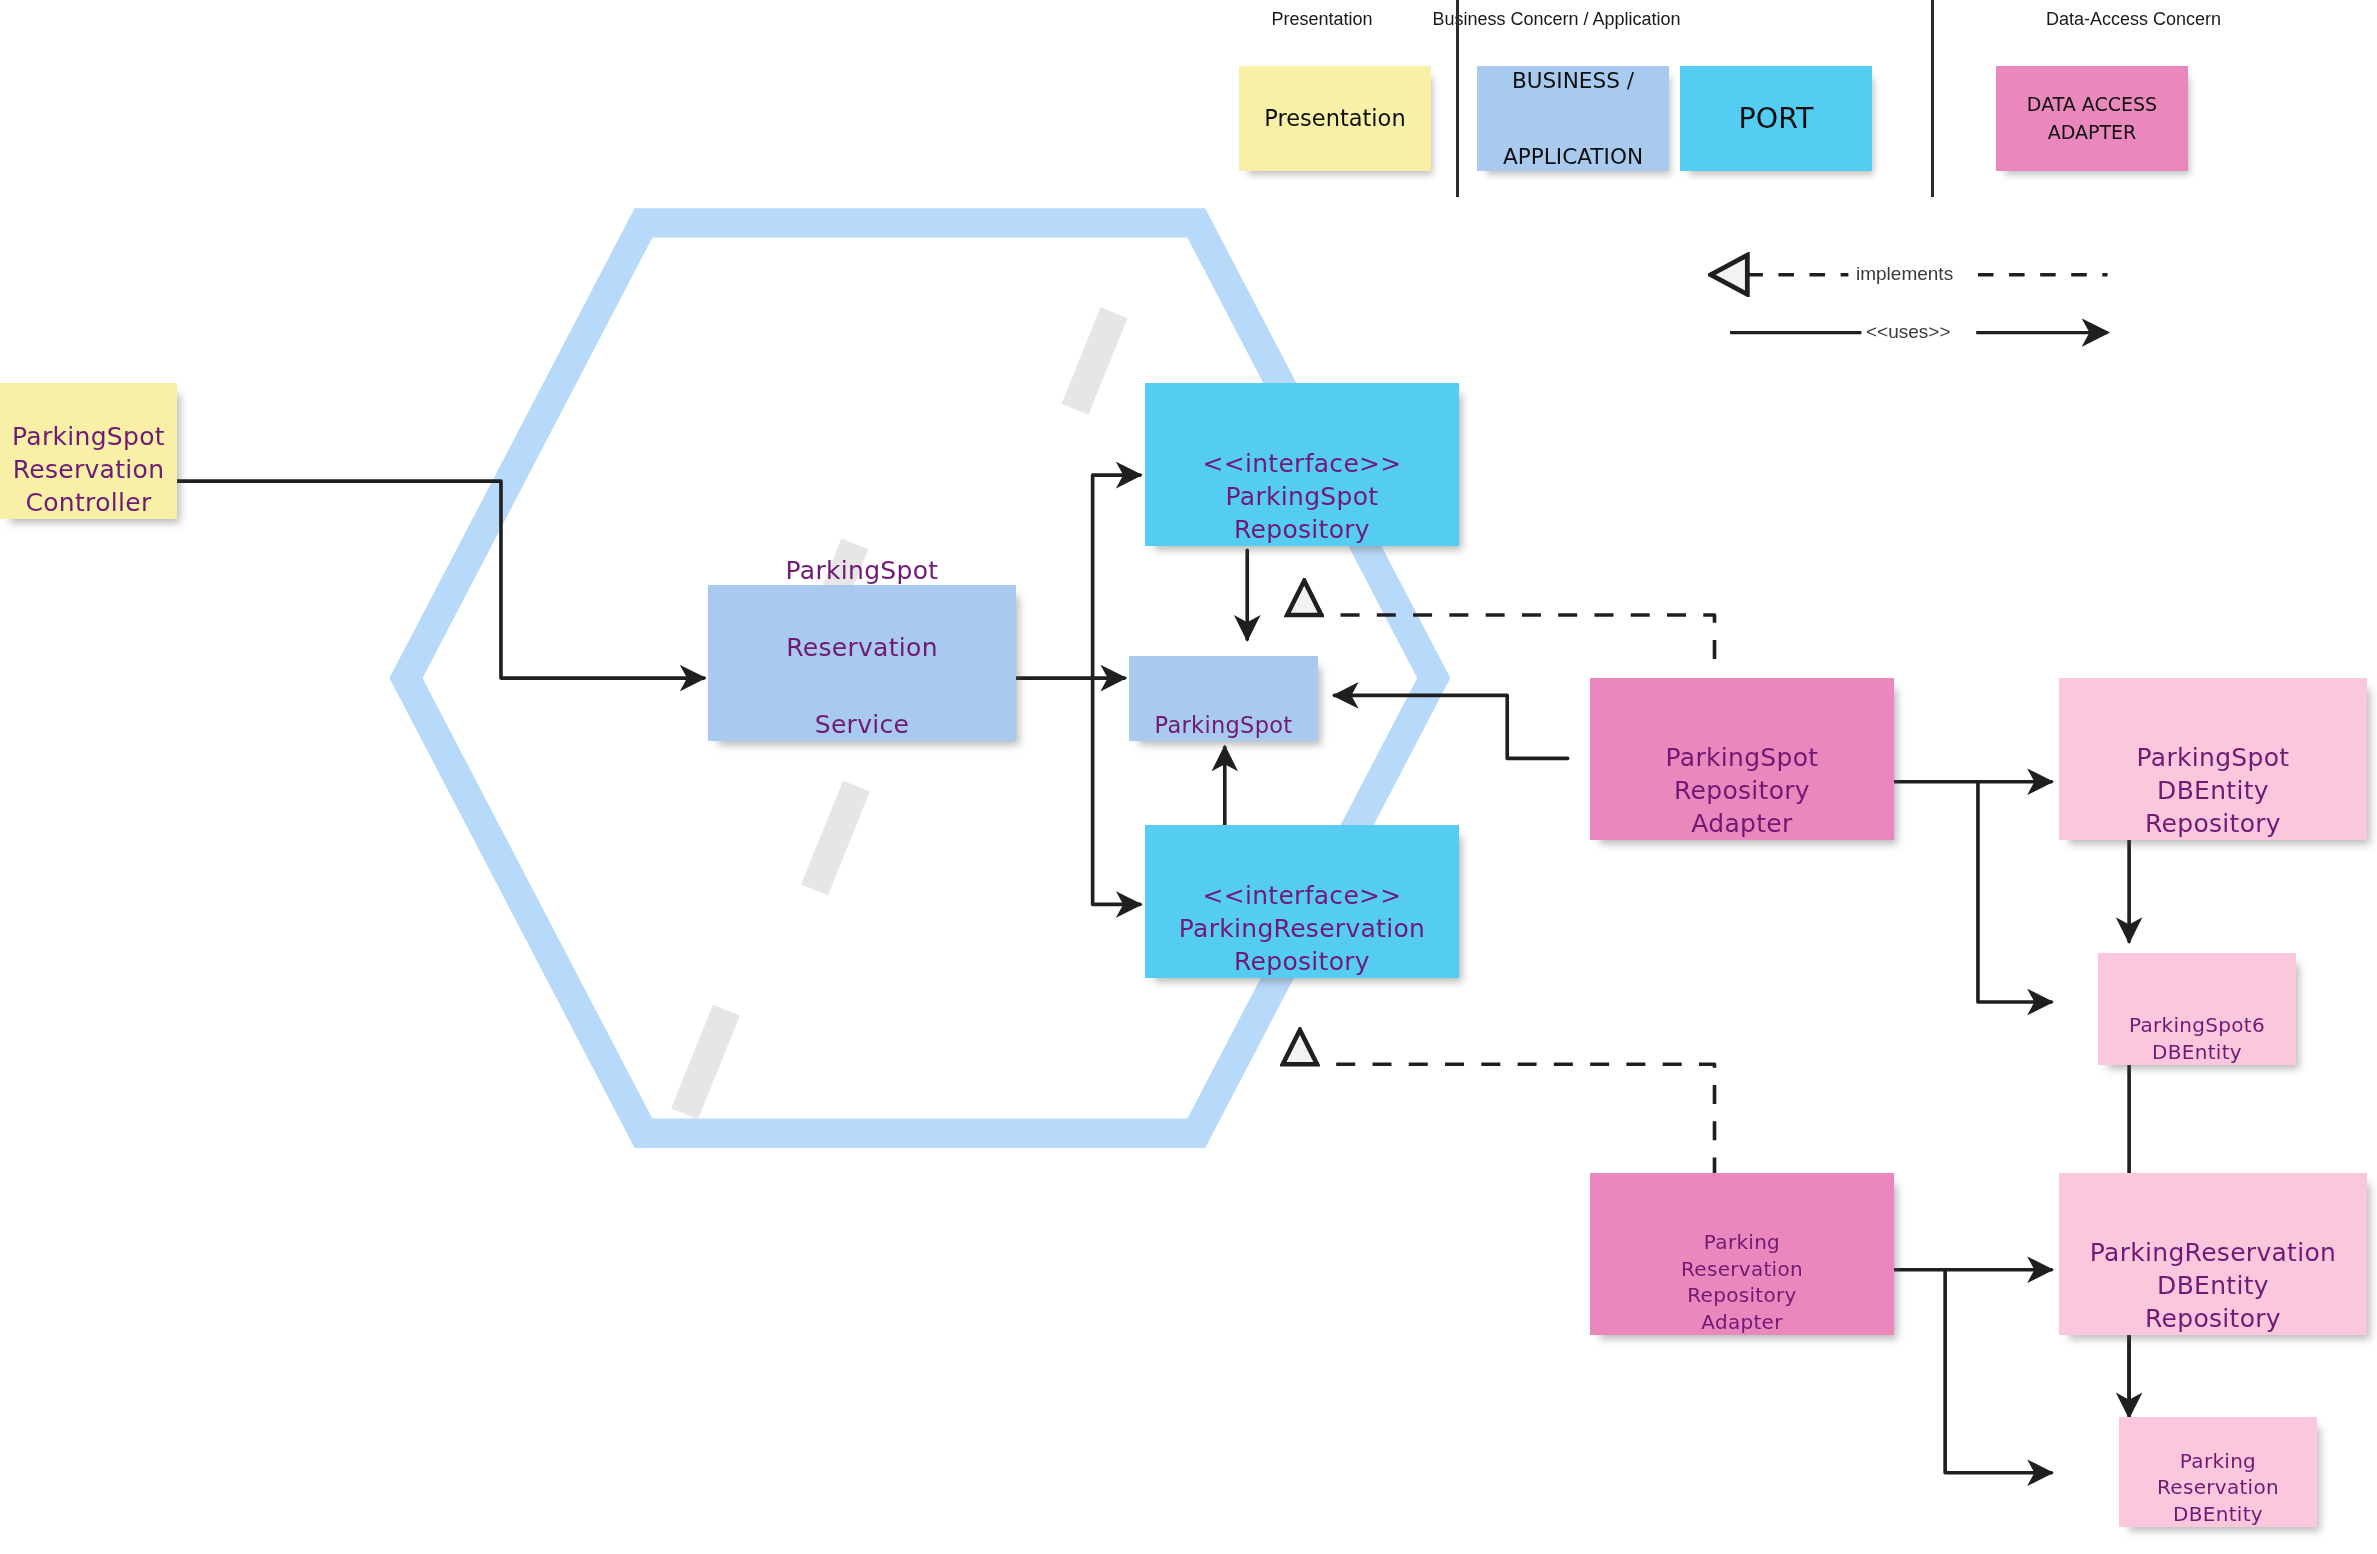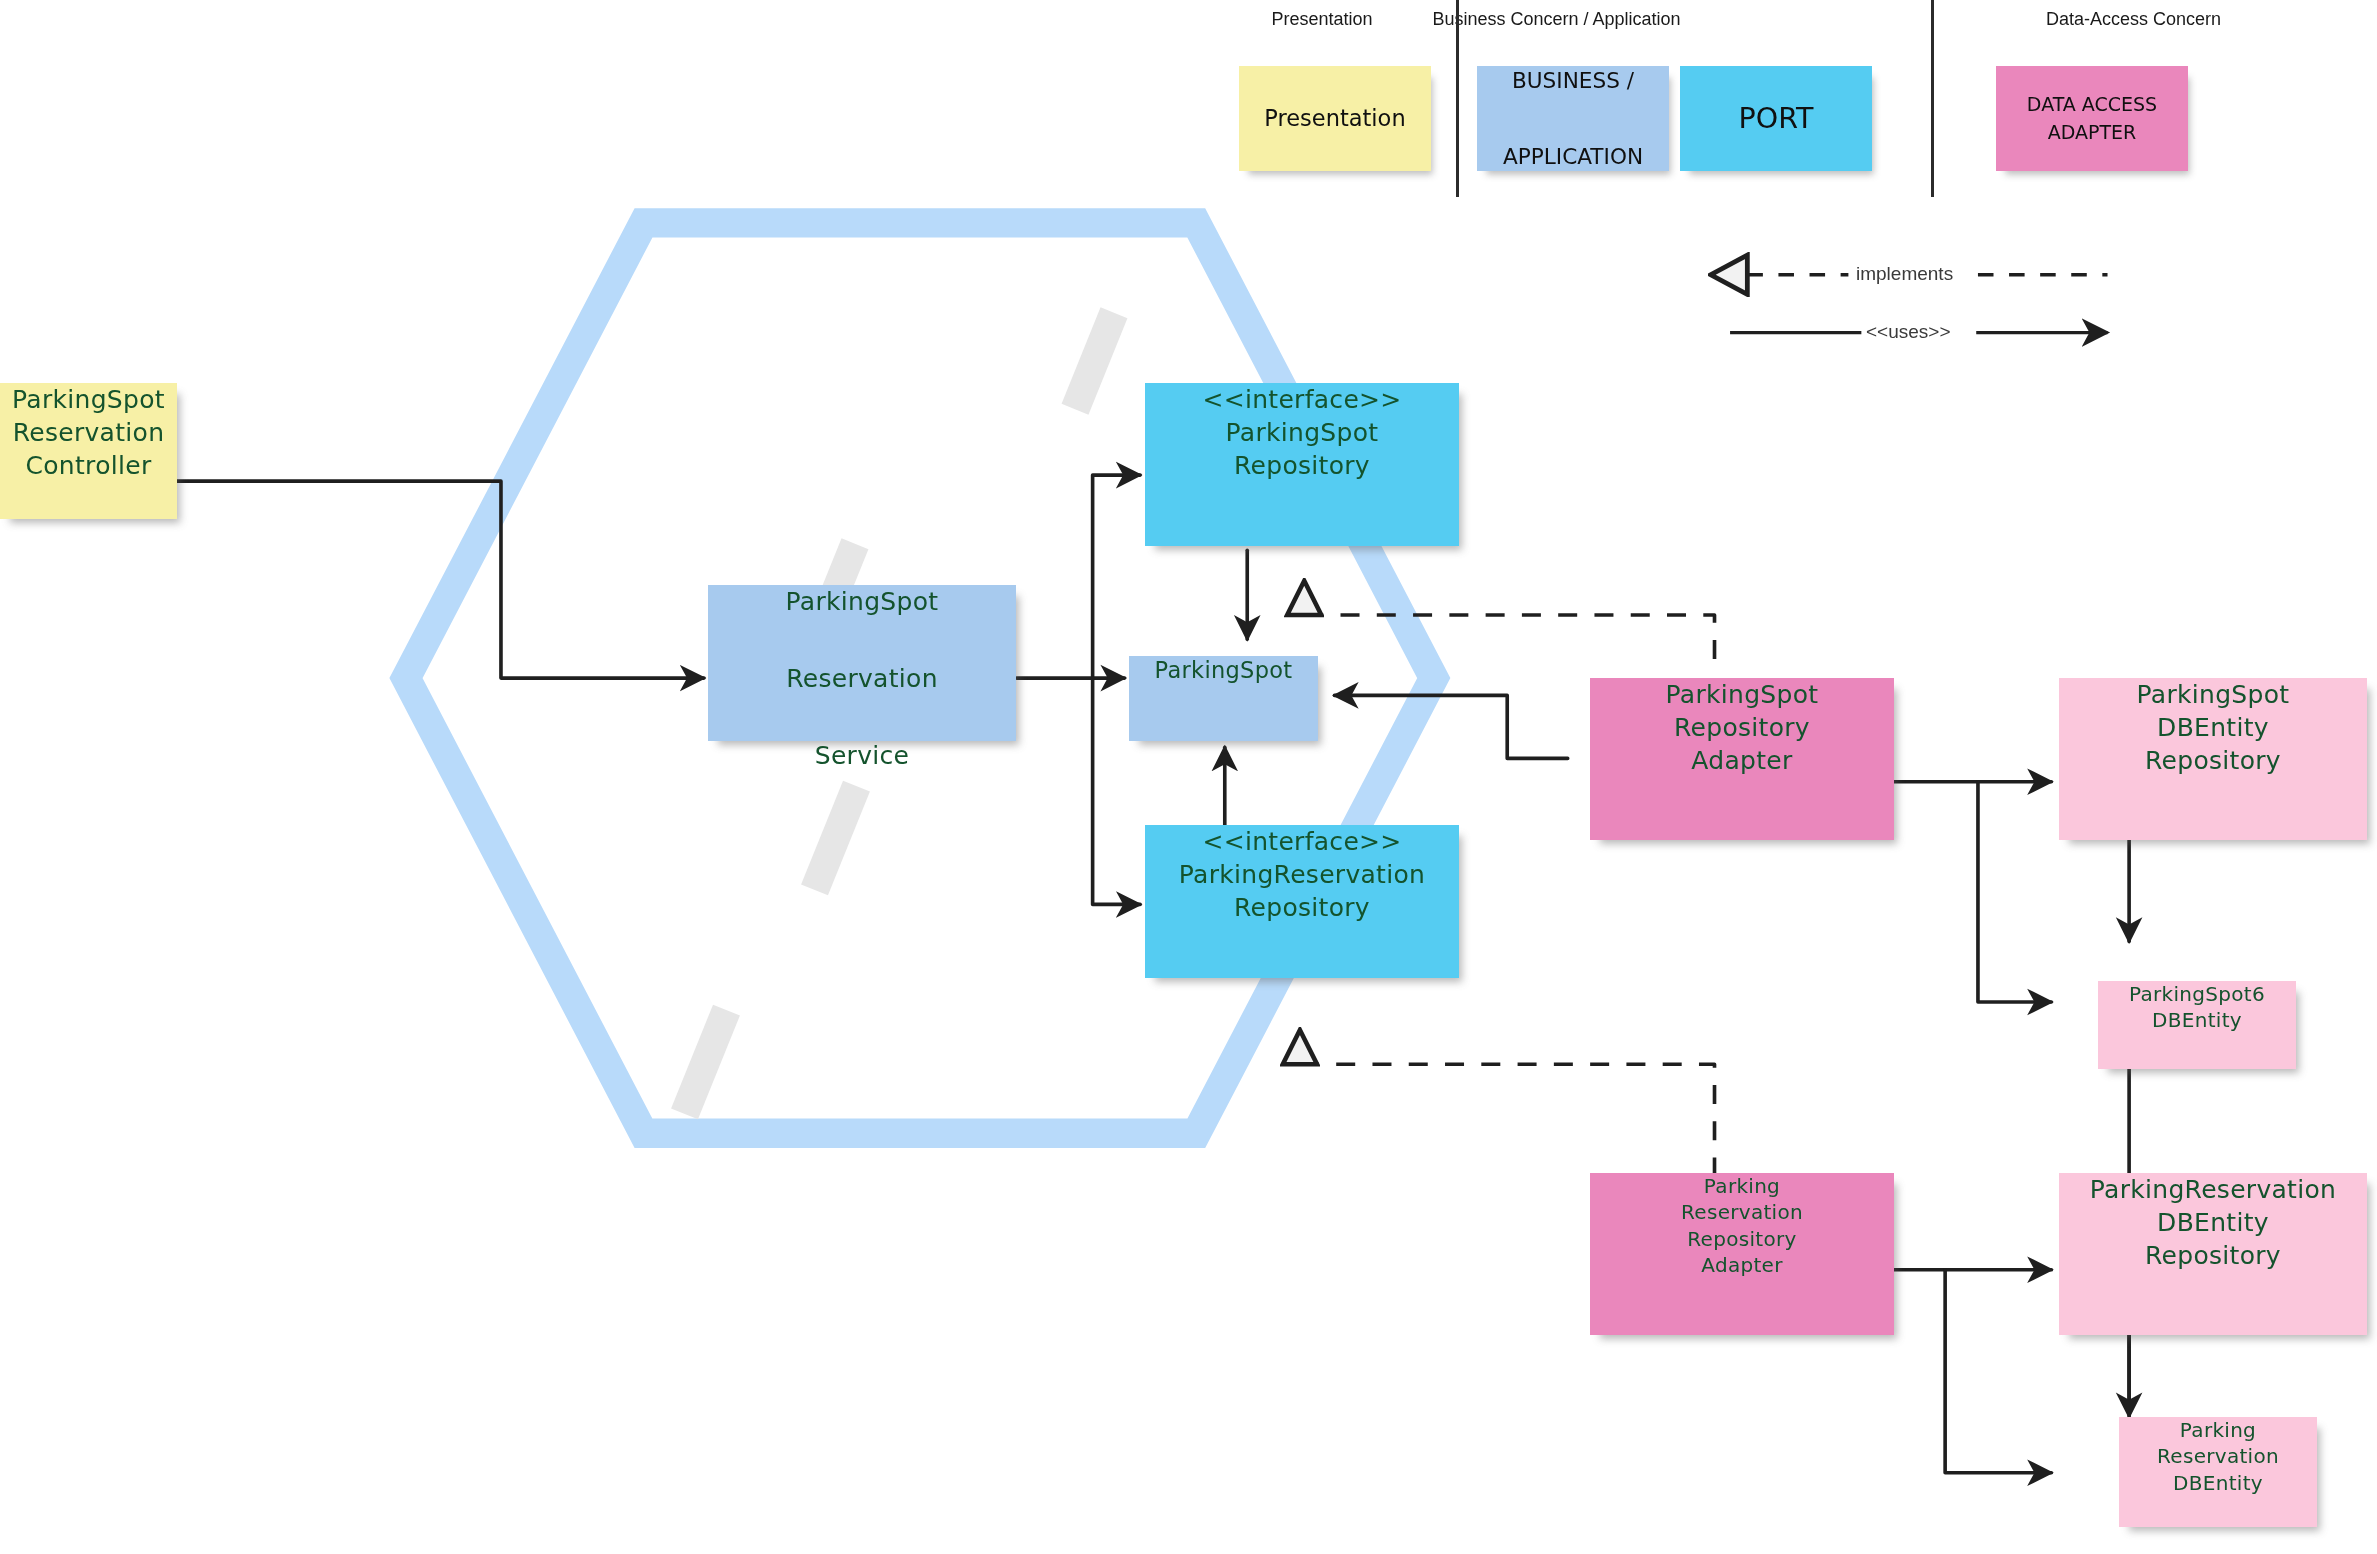--- a/index.html
+++ b/index.html
@@ -25,24 +25,24 @@
     width: 2377px;
     height: 1554px;
     pointer-events: none;
   }
   .note {
     position: absolute;
     box-sizing: border-box;
     display: flex;
     flex-direction: column;
     align-items: center;
-    justify-content: flex-start;
+    justify-content: flex-end;
     text-align: center;
     font-family: "DejaVu Sans", sans-serif;
-    color: #14532d;
+    color: #701a75;
     letter-spacing: 0.3px;
     box-shadow: 6px 7.8px 7.8px -3.5px rgba(90,90,90,0.42);
     line-height: 1.32;
     z-index: 30;
   }
   .note .ln { display: block; white-space: nowrap; }
 
   .c-yellow { background: #f7f0a6; }
   .c-blue   { background: #a7caee; gap: 44px; }
   .c-cyan   { background: #55ccf2; }
@@ -196,21 +196,21 @@
     <span class="ln">Repository</span>
     <span class="ln">Adapter</span>
   </div>
 
   <div class="note c-lpink" style="left:2059px; top:678px; width:308px; height:162px; font-size:25px;">
     <span class="ln">ParkingSpot</span>
     <span class="ln">DBEntity</span>
     <span class="ln">Repository</span>
   </div>
 
-  <div class="note c-lpink" style="left:2098px; top:953px; width:198px; height:88px; font-size:20px;margin-top:28px;">
+  <div class="note c-lpink" style="left:2098px; top:953px; width:198px; height:112px; font-size:20px;">
     <span class="ln">ParkingSpot6</span>
     <span class="ln">DBEntity</span>
   </div>
 
   <div class="note c-lpink" style="left:2059px; top:1173px; width:308px; height:162px; font-size:25px;">
     <span class="ln">ParkingReservation</span>
     <span class="ln">DBEntity</span>
     <span class="ln">Repository</span>
   </div>
 

